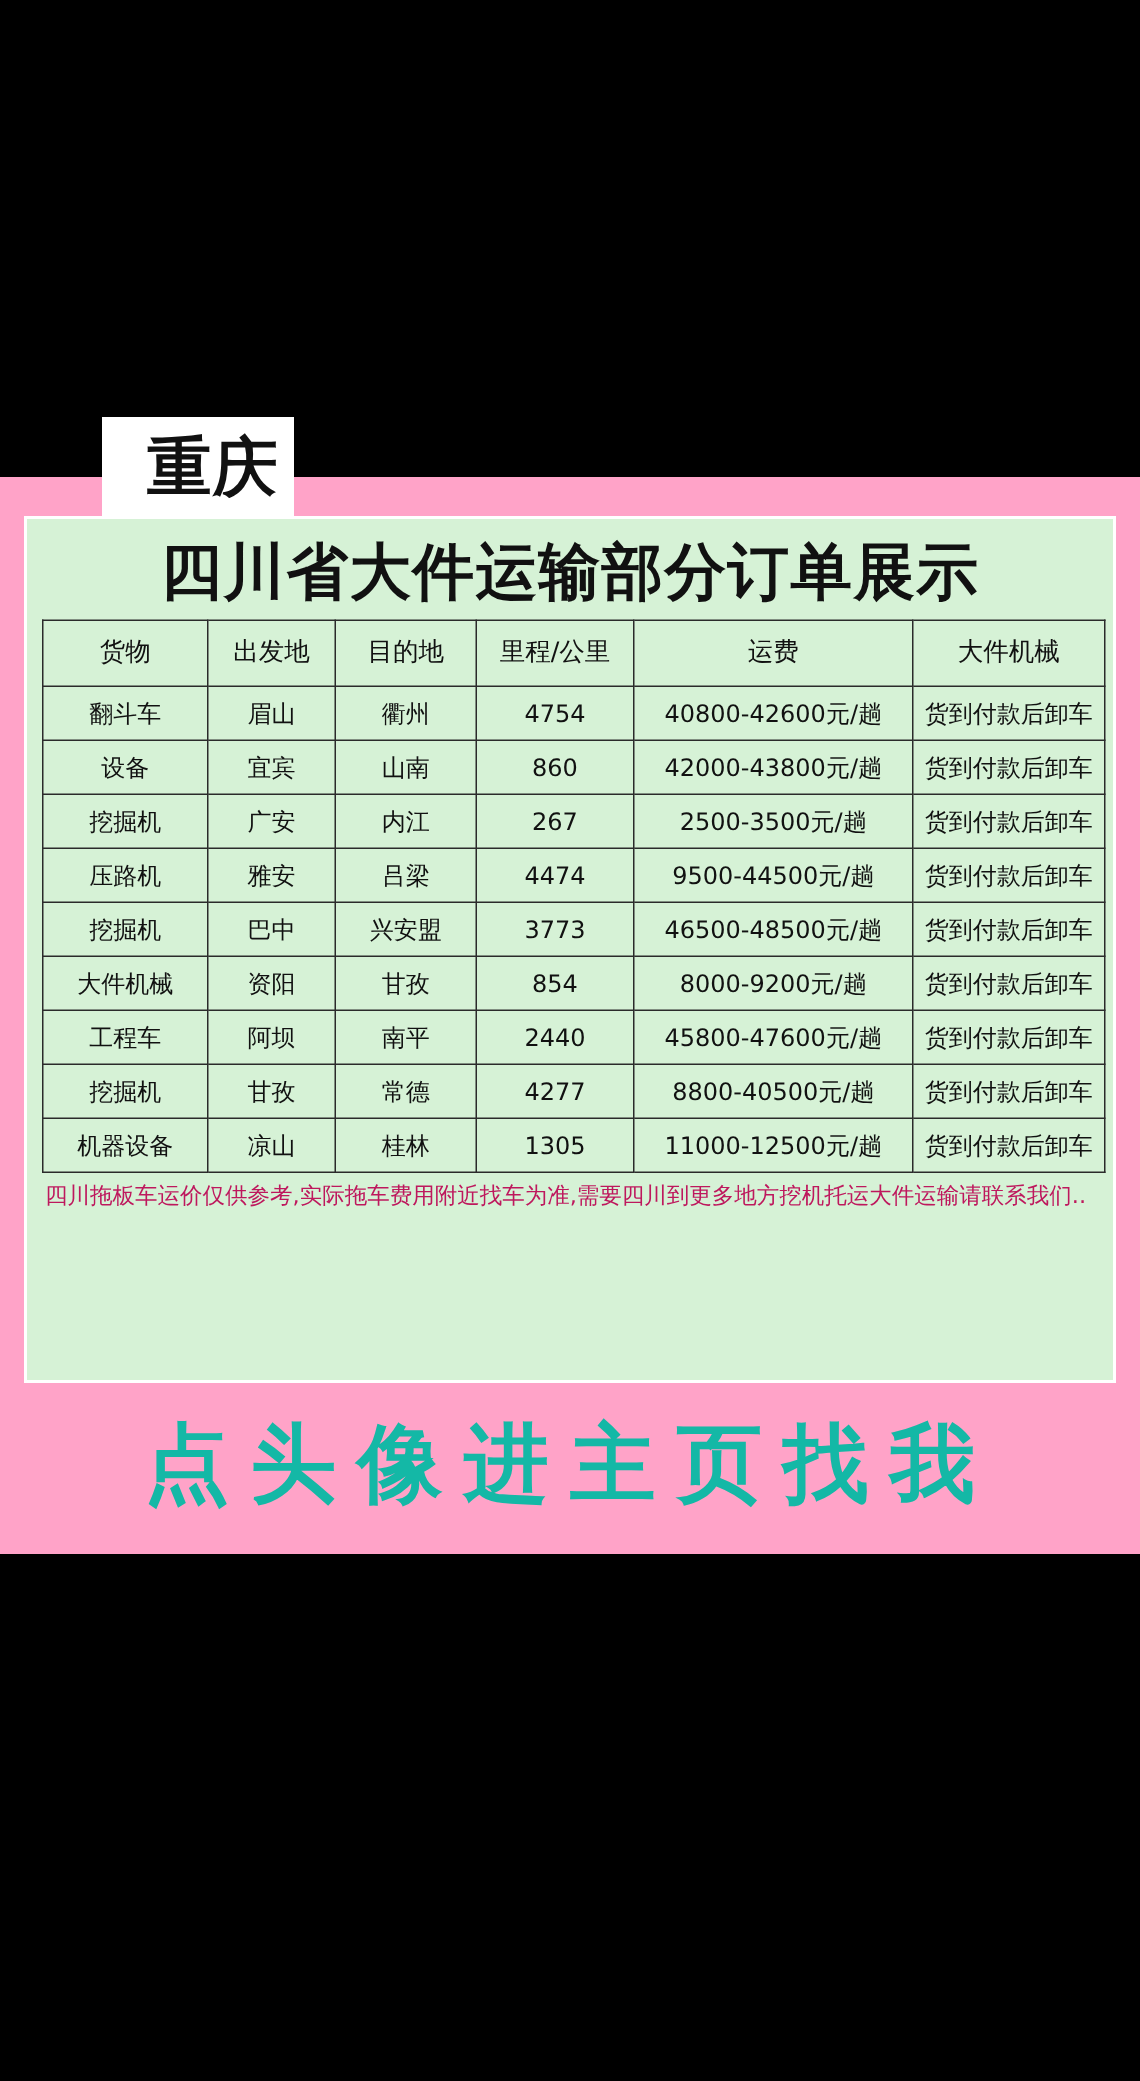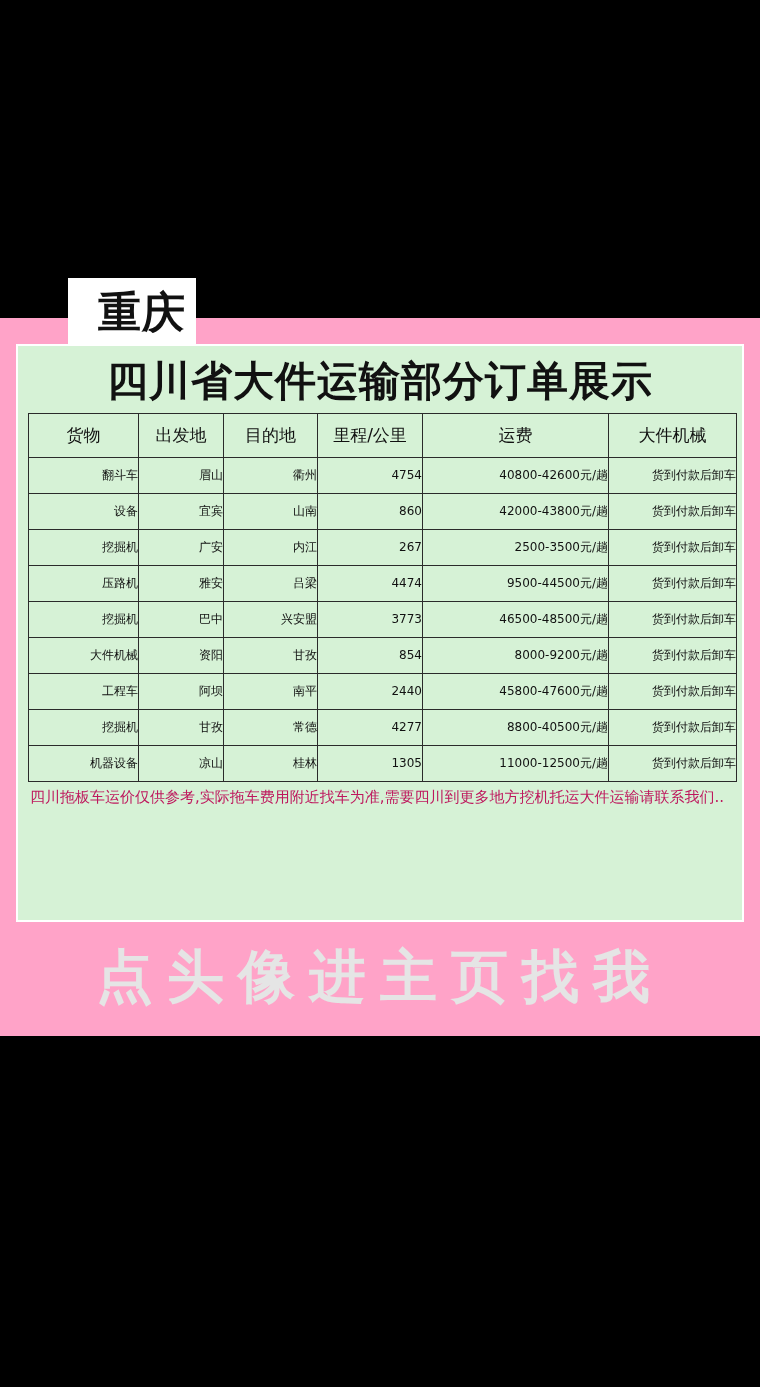--- a/index.html
+++ b/index.html
@@ -86,22 +86,21 @@
     line-height: 1.1;
     padding: 0;
   }
   table.orders th {
     height: 44px;
     font-size: 17px;
     font-weight: normal;
   }
   table.orders td {
     height: 36px;
-    font-size: 12px;
-    text-align: right;
+    font-size: 16px;
   }
   
   col.c0 { width: 110px; }
   col.c1 { width: 85px; }
   col.c2 { width: 94px; }
   col.c3 { width: 105px; }
   col.c4 { width: 186px; }
   col.c5 { width: 128px; }
 
   td.settle, th.settle { font-size: 14px; }
@@ -123,21 +122,21 @@
     width: 760px;
     height: 90px;
     display: flex;
     align-items: center;
     justify-content: center;
   }
   #footer-cta .cta-text {
     font-family: "DejaVu Serif", serif;
     font-weight: bold;
     font-size: 57px;
-    color: #e5e5e5;
+    color: #14b8a6;
     letter-spacing: 14px;
     white-space: nowrap;
     line-height: 1;
   }
 </style>
 </head>
 <body>
 
 <div id="poster"></div>
 

